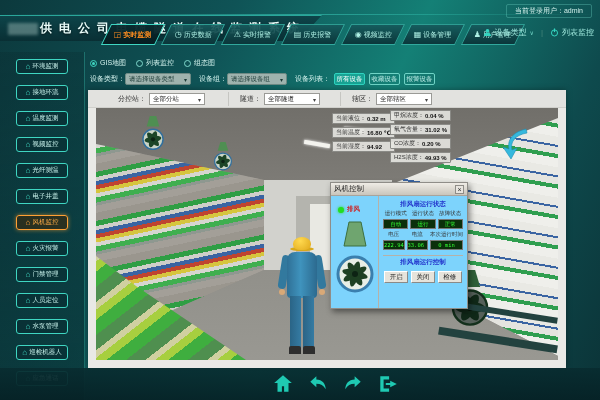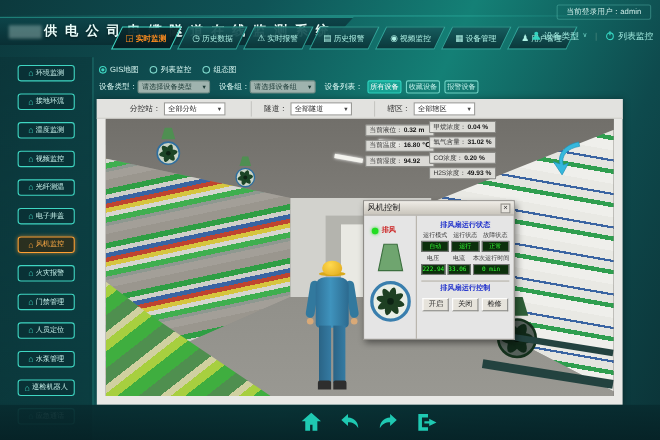--- a/index.html
+++ b/index.html
@@ -98,21 +98,21 @@
 .boot.l{left:15px}.boot.r{left:29px}
 
 .sensor-col{position:absolute;display:flex;flex-direction:column;gap:3px}
 #sensors-left{left:236px;top:5px}
 #sensors-right{left:294px;top:2px}
 .sensor{display:flex;align-items:center;height:11px;background:rgba(229,229,225,.9);border:1px solid #8a8a86;
   border-radius:1px;font-size:6px;color:#222;padding:0 3px;white-space:nowrap}
 .slabel{color:#333}
 .sval{font-weight:bold;color:#111;margin-left:1px}
 
-.dialog{position:absolute;left:234px;top:74px;width:138px;height:127px;background:#e5e5e5;border:1px solid #8f8d88;
+.dialog{position:absolute;left:234px;top:74px;width:138px;height:127px;background:#7dd3fc;border:1px solid #8f8d88;
   box-shadow:2px 3px 6px rgba(0,0,0,.45)}
 .dlg-title{height:13px;background:linear-gradient(180deg,#efece6,#c9c5bc);border-bottom:1px solid #a8a49c;
   display:flex;align-items:center;justify-content:space-between;padding:0 3px;font-size:7.5px;color:#222}
 .dlg-close{width:9px;height:9px;border:1px solid #8f8d88;background:#e8e5df;font-size:7px;line-height:7px;text-align:center;color:#333;cursor:pointer}
 .dlg-body{display:flex;height:112px}
 .dlg-left{width:48px;position:relative;border-right:1px solid #b5b1a8}
 .led{position:absolute;left:7px;top:9px;display:flex;align-items:center;gap:3px;font-size:6.5px;color:#cc2222;font-weight:bold}
 .led-dot{width:6px;height:6px;border-radius:50%;background:#22dd22;box-shadow:0 0 3px #22dd22}
 .fan-graphic{position:absolute;left:5px;top:22px;width:38px;height:84px}
 .fan-graphic svg{width:100%;height:100%}

